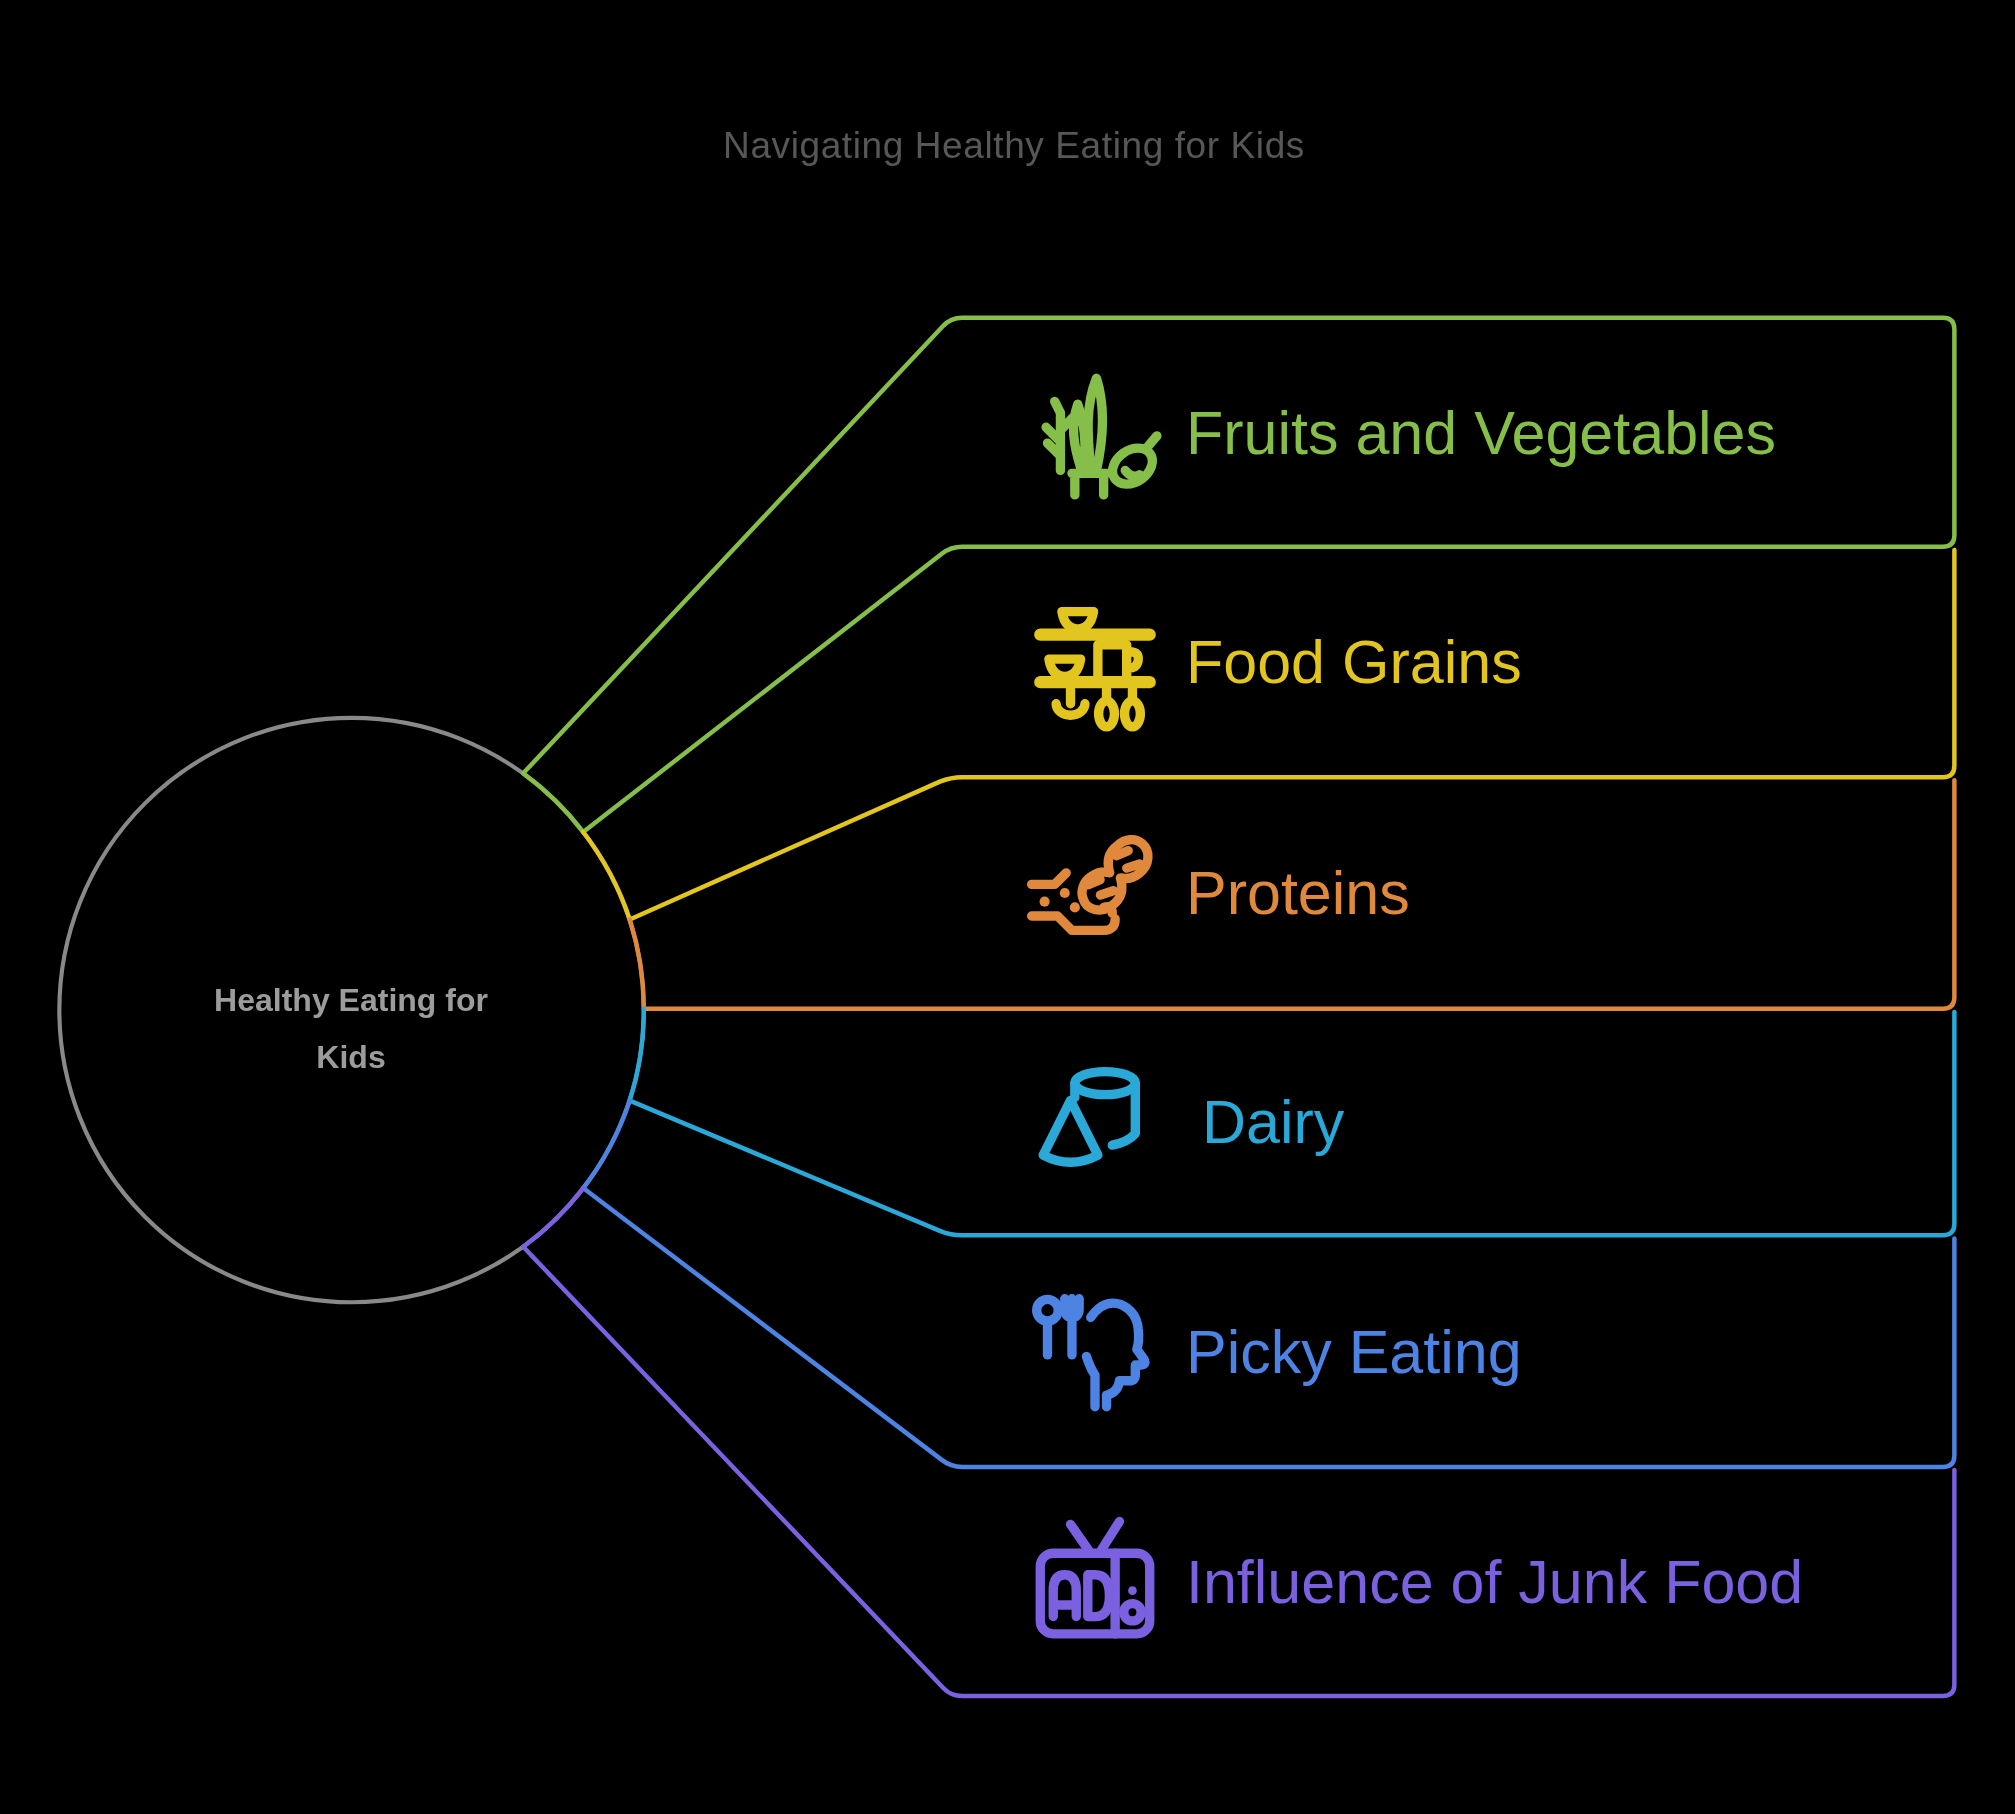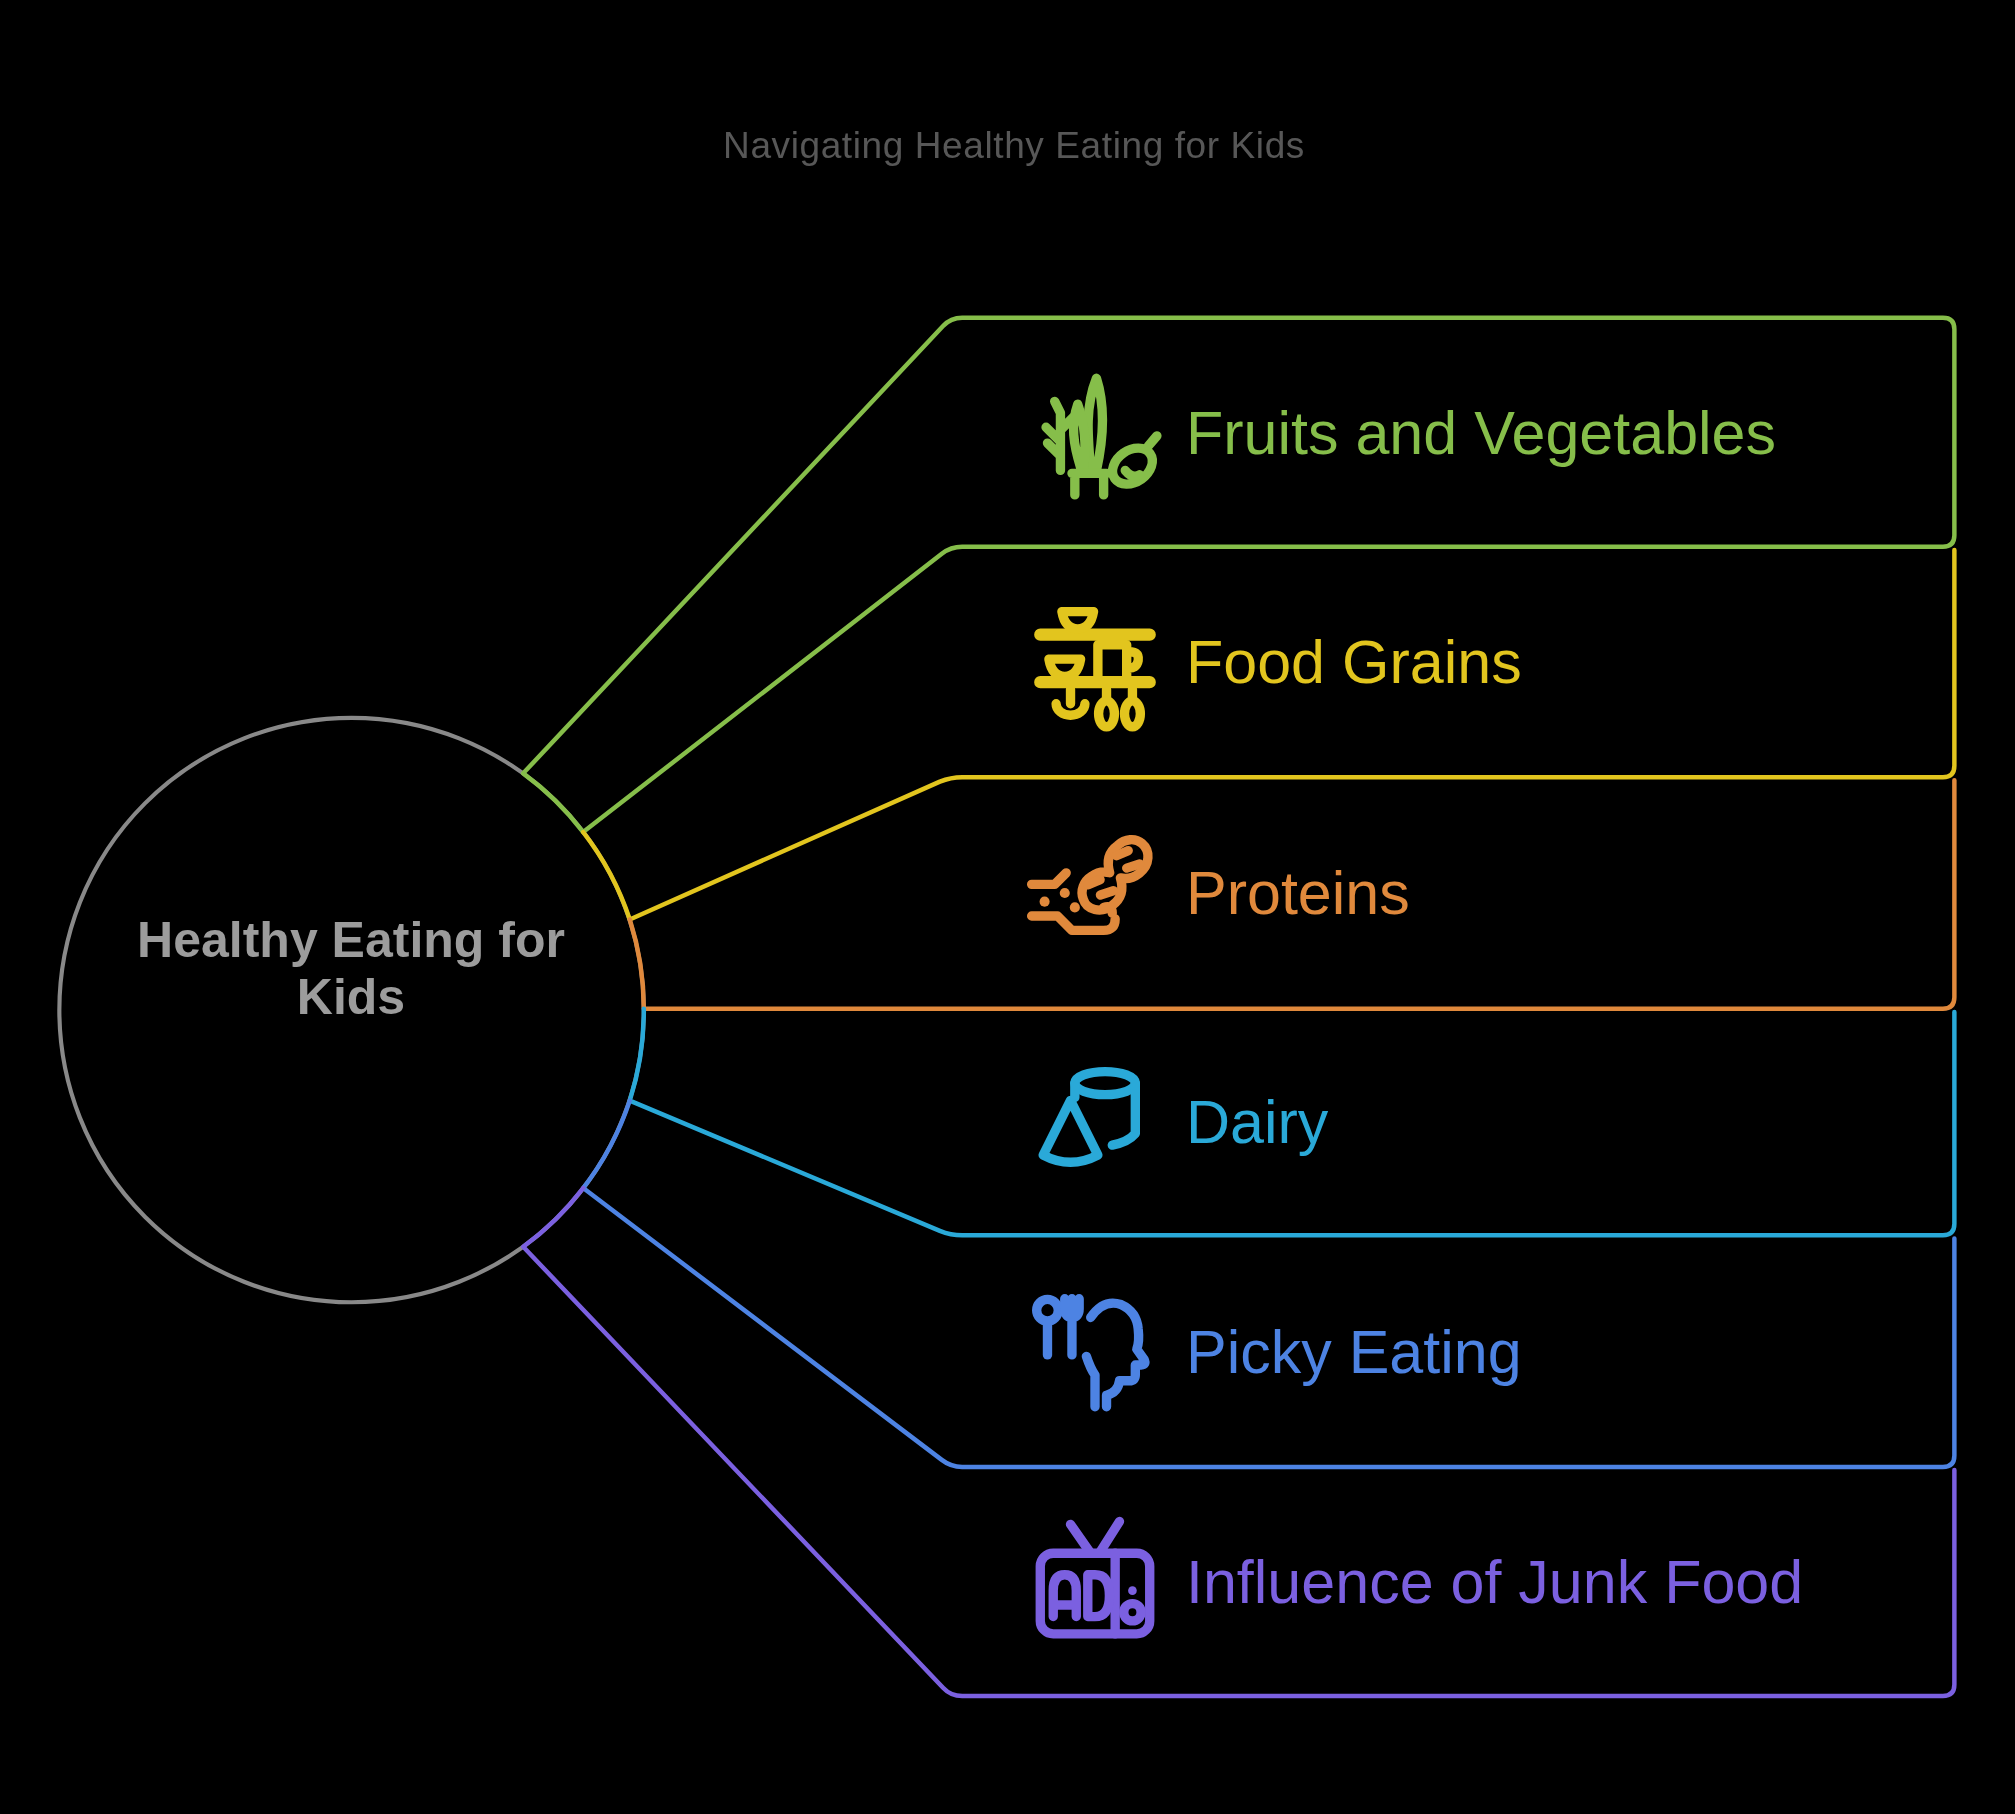--- a/index.html
+++ b/index.html
@@ -17,24 +17,24 @@
     text-align:center;
     font-size:37px;
     font-weight:500;
     letter-spacing:0.6px;
   }
   .diagram-svg{position:absolute;top:0;left:0;}
   .band path, .band circle{fill:none;stroke:currentColor;stroke-width:7;stroke-linecap:round;stroke-linejoin:round;}
   .center-circle{fill:none;stroke:currentColor;stroke-width:6.5;}
   .center-label{
     position:absolute;
-    left:96px;top:912px;
+    left:96px;top:972px;
     width:510px;
     text-align:center;
-    font-size:50px;
+    font-size:32px;
     font-weight:700;
     line-height:57px;
   }
   .branch-icon{position:absolute;width:144px;height:144px;}
   .branch-icon svg{width:100%;height:100%;}
   .icon-stroke{fill:none;stroke:currentColor;stroke-width:6.5;stroke-linecap:round;stroke-linejoin:round;}
   .icon-stroke-thick{fill:none;stroke:currentColor;stroke-width:8.5;stroke-linecap:round;stroke-linejoin:round;}
   .icon-fill{fill:currentColor;stroke:none;}
   .branch-label{
     position:absolute;
@@ -138,21 +138,21 @@
 
   <div class="row3">
     <div class="branch-icon" style="color: rgb(42, 169, 216);">
       <svg viewBox="0 0 100 100">
         <ellipse class="icon-stroke" cx="57" cy="23" rx="21" ry="8"></ellipse>
         <path class="icon-stroke" d="M36 23 V33"></path>
         <path class="icon-stroke" d="M78 23 V58 Q73 64 62 66"></path>
         <path class="icon-stroke" d="M33 35 L14 73 Q33 83 52 73 L33 35 Z"></path>
       </svg>
     </div>
-    <div class="branch-label" style="color: rgb(42, 169, 216);">Dairy</div>
+    <div class="branch-label" style="color: rgb(42, 169, 216); margin-left: 16px;">Dairy</div>
   </div>
 
   <div class="row4">
     <div class="branch-icon" style="color: rgb(77, 131, 227);">
       <svg viewBox="0 0 100 100">
         <circle class="icon-stroke" cx="17" cy="21" r="7.5"></circle>
         <path class="icon-stroke" d="M17 29 V52"></path>
         <path class="icon-stroke" d="M29 13 V20 Q29 26 34 26 M39 13 V20 Q39 26 34 26 M34 13 V26 M34 26 V52"></path>
         <path class="icon-stroke" d="M47 26 Q56 13 68 17 Q79 22 80 34 Q81 43 79 48 L84 55 Q86 59 82 59 H78 V66 Q78 70 74 70 H67 Q66 78 58 80 L58 88"></path>
         <path class="icon-stroke" d="M44 53 Q47 62 50 66 V88"></path>

